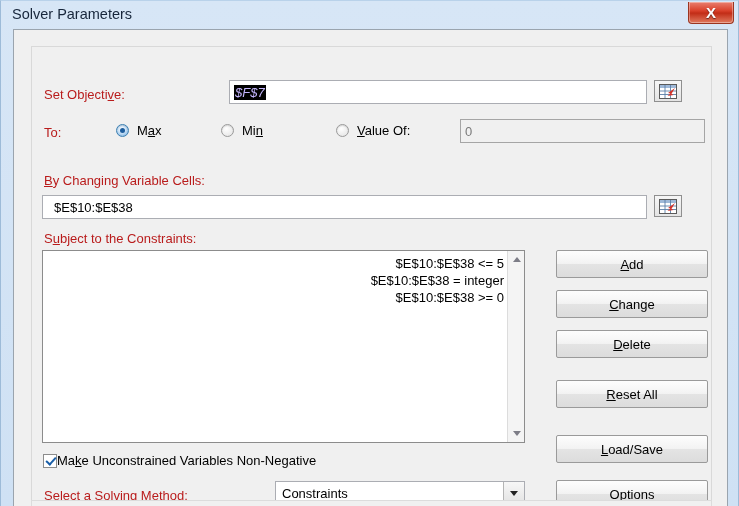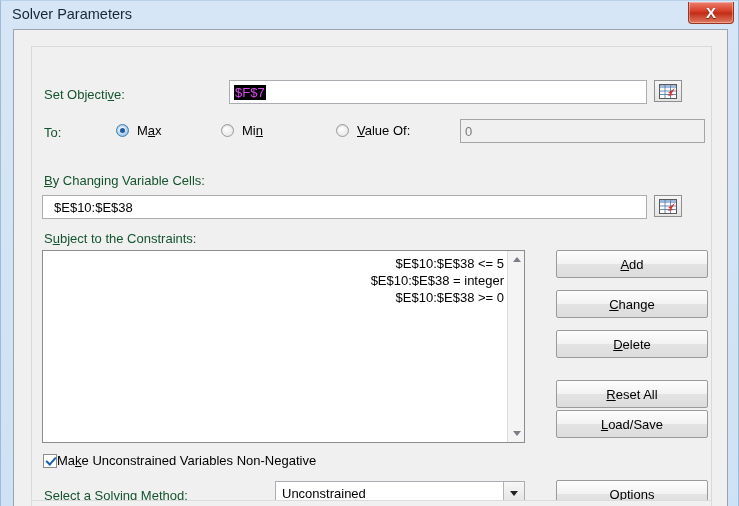--- a/index.html
+++ b/index.html
@@ -95,21 +95,21 @@
     left: 17px; top: 470px;
     width: 681px; height: 20px;
     border: 1px solid #dcdcdc;
     border-bottom: none;
     background: #f0f0f0;
   }
 
   .lbl {
     position: absolute;
     font-size: 13px;
-    color: #14532d;
+    color: #b91c1c;
     white-space: nowrap;
   }
   .u { text-decoration: underline; }
 
   
   .tbox {
     position: absolute;
     background: #fff;
     border: 1px solid #abadb3;
     font-size: 13px;
@@ -120,22 +120,23 @@
     overflow: hidden;
     white-space: nowrap;
   }
   .tbox.disabled {
     background: #f0f0f0;
     color: #7b7b7b;
     border: 1px solid #a5a5a5;
   }
   .sel {
     background: #000;
-    color: #d946ef;
+    color: #c4b5fd;
     padding: 0 1px;
+    font-style: italic;
   }
 
   
   .rangebtn {
     position: absolute;
     width: 28px; height: 22px;
     background: linear-gradient(180deg,#f6f6f6,#e4e4e4);
     border: 1px solid #8f8f8f;
     display: flex; align-items: center; justify-content: center;
     cursor: pointer;
@@ -395,33 +396,33 @@
         </div>
 
       <div class="btn" style="left:524px; top:283px;">
           <span><span class="u">D</span><span>elete</span></span>
         </div>
 
       <div class="btn" style="left:524px; top:333px;">
           <span><span class="u">R</span><span>eset All</span></span>
         </div>
 
-      <div class="btn" style="left:524px; top:363px;">
+      <div class="btn" style="left:524px; top:388px;">
           <span><span class="u">L</span><span>oad/Save</span></span>
         </div>
 
       <div class="cbx-wrap" style="left:11px; top:406px;">
         <span class="cbx on"></span>
         <span class="cbx-lbl"><span>Ma</span><span class="u">k</span><span>e Unconstrained Variables Non-Negative</span></span>
       </div>
 
       <div class="lbl" style="left:12px; top:441px;"><span>S</span><span class="u">e</span><span>lect a Solving Method:</span></div>
 
       <div class="combo" style="left:243px; top:434px; width:250px; height:25px;">
-        <span class="val">Unconstrained</span>
+        <span class="val">Constraints</span>
         <span class="drop">
             <span class="caret"></span>
           </span>
       </div>
 
       <div class="btn" style="left:524px; top:433px;">
           <span><span>O</span><span class="u">p</span><span>tions</span></span>
         </div>
 
     </div>

